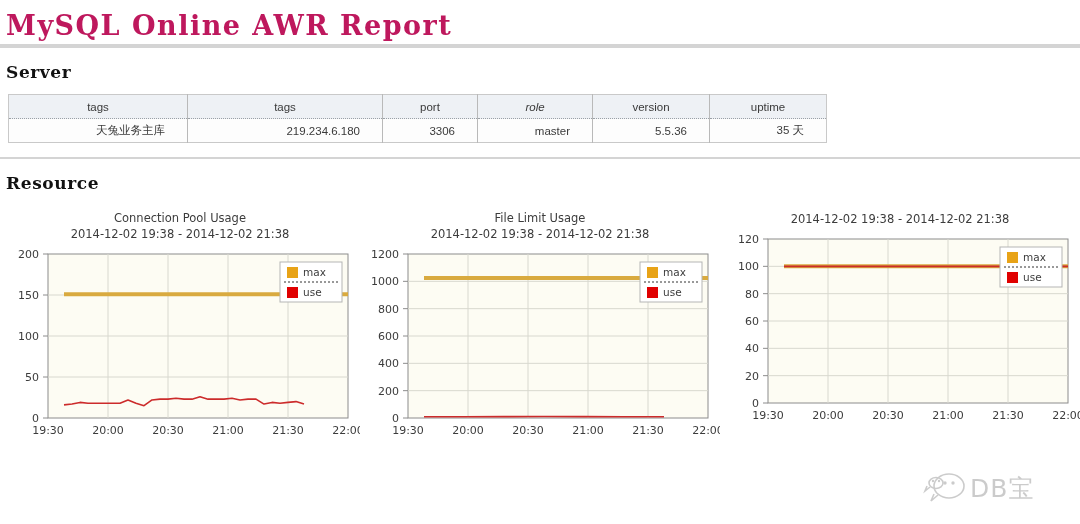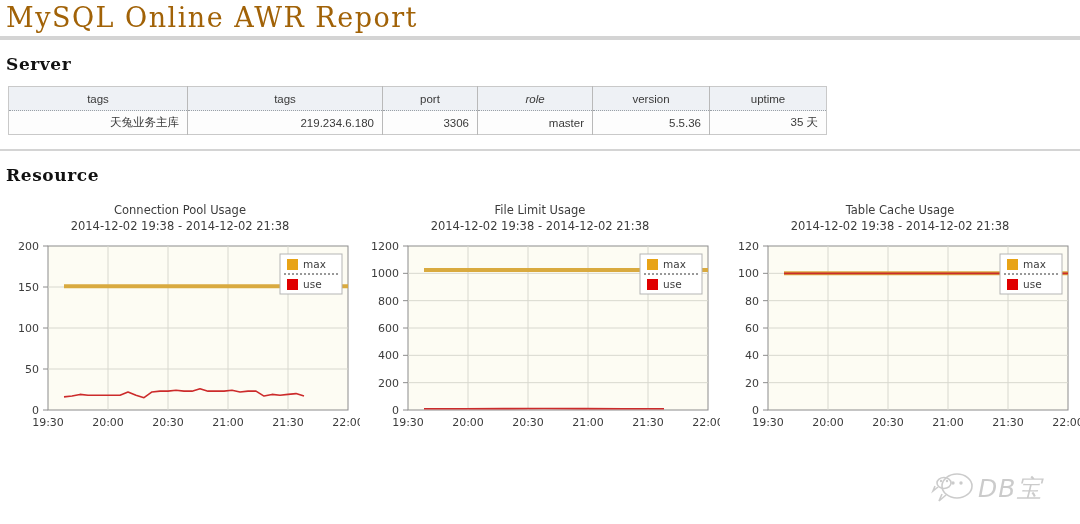--- a/index.html
+++ b/index.html
@@ -17,25 +17,25 @@
   .page {
     position: relative;
     width: 1080px;
     height: 524px;
   }
 
   
   .main-title {
     font-family: "DejaVu Serif", "Liberation Serif", serif;
     font-size: 27px;
-    font-weight: 400;
+    font-weight: 700;
     letter-spacing: 1.5px;
-    color: #a16207;
+    color: #be185d;
     margin: 0;
-    padding: 0 0 0 6px;
+    padding: 8px 0 0 6px;
     line-height: 36px;
   }
 
   
   hr.rule {
     border: 0;
     border-top: 2px solid #d4d4d4;
     margin: 0;
     height: 0;
   }
@@ -86,21 +86,21 @@
     font-weight: 400;
     color: #3a3a3a;
     padding: 3px 22px;
     height: 17px;
   }
   table.server-table td {
     border-right: 1px solid #b9b9b9;
     border-bottom: 1px dotted #9aa0a6;
     text-align: right;
     color: #3a3a3a;
-    padding: 3px 8px;
+    padding: 3px 22px;
     height: 17px;
     background: #fdfdfd;
   }
   table.server-table th:last-child,
   table.server-table td:last-child { border-right: none; }
 
   .col-tags   { width: 134px; }
   .col-host   { width: 150px; }
   .col-port   { width: 50px; margin-left: 12px;  }
   .col-role   { width: 70px; font-style: italic;  }
@@ -139,25 +139,24 @@
   }
   .legend-label {
     font-family: "DejaVu Sans", sans-serif;
     font-size: 10.5px;
     fill: #3c3c3c;
   }
 
   
   .watermark {
     position: absolute;
-    right: 30px;
+    right: 38px;
     bottom: 18px;
     opacity: 0.40;
     pointer-events: none;
-    font-style: italic;
   }
   .watermark-text {
     font-family: "DejaVu Sans", sans-serif;
     font-size: 25px;
     color: #808080;
     letter-spacing: 1px;
   }
 </style>
 </head>
 <body>
@@ -285,21 +284,20 @@
             <rect x="280" y="18" width="62" height="40" fill="#ffffff" stroke="#b5b5b5"></rect>
             <line x1="284" x2="338" y1="38" y2="38" stroke="#333" stroke-dasharray="2,2"></line>
             <rect x="287" y="23" width="11" height="11" fill="#e8a317"></rect>
             <text x="303" y="32" class="legend-label">max</text>
             <rect x="287" y="43" width="11" height="11" fill="#e00000"></rect>
             <text x="303" y="52" class="legend-label">use</text>
           </svg>
         </div>
       </div>
       <div class="chart-cell">
-        <div class="chart-title">Table Cache Usage</div>
         <div class="chart-subtitle">2014-12-02 19:38 - 2014-12-02 21:38</div>
         <div class="chart-svg-wrap">
           <svg width="360" height="200" viewBox="0 0 360 200">
             <rect x="48" y="10" width="300" height="164" fill="#fdfcf3" stroke="#8c8c8c" stroke-width="1"></rect>
             <line x1="43" x2="48" y1="174" y2="174" stroke="#8c8c8c"></line>
             <text x="39" y="178" text-anchor="end" class="tick-label">0</text>
             <line x1="48" x2="348" y1="146.66666666666666" y2="146.66666666666666" stroke="#d8d8cf" stroke-width="1"></line>
             <line x1="43" x2="48" y1="146.66666666666666" y2="146.66666666666666" stroke="#8c8c8c"></line>
             <text x="39" y="150.66666666666666" text-anchor="end" class="tick-label">20</text>
             <line x1="48" x2="348" y1="119.33333333333334" y2="119.33333333333334" stroke="#d8d8cf" stroke-width="1"></line>

